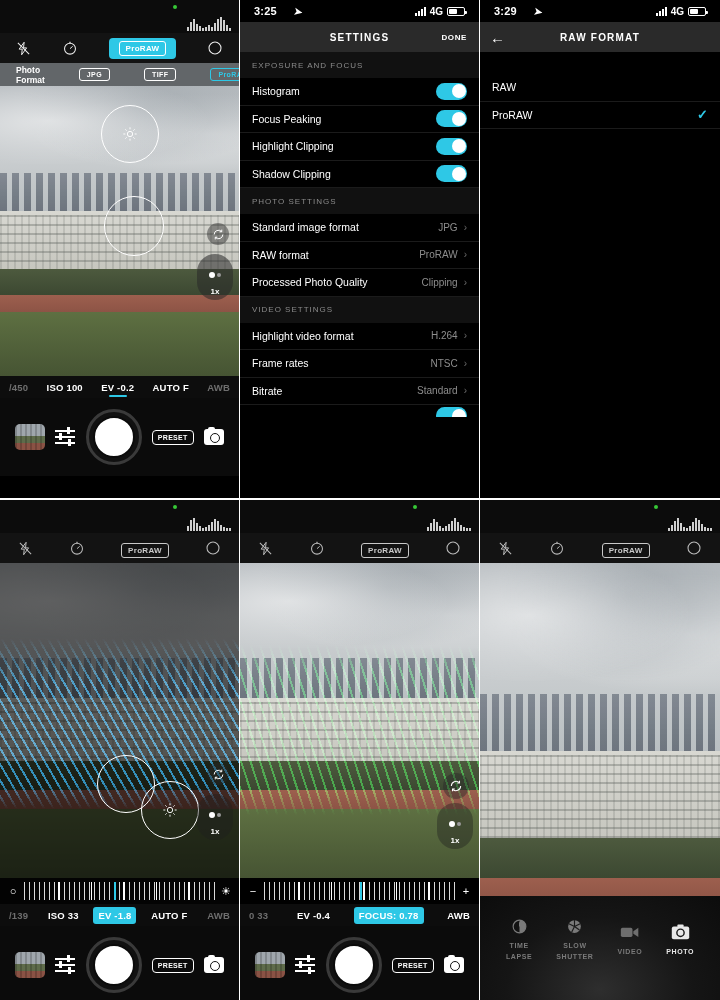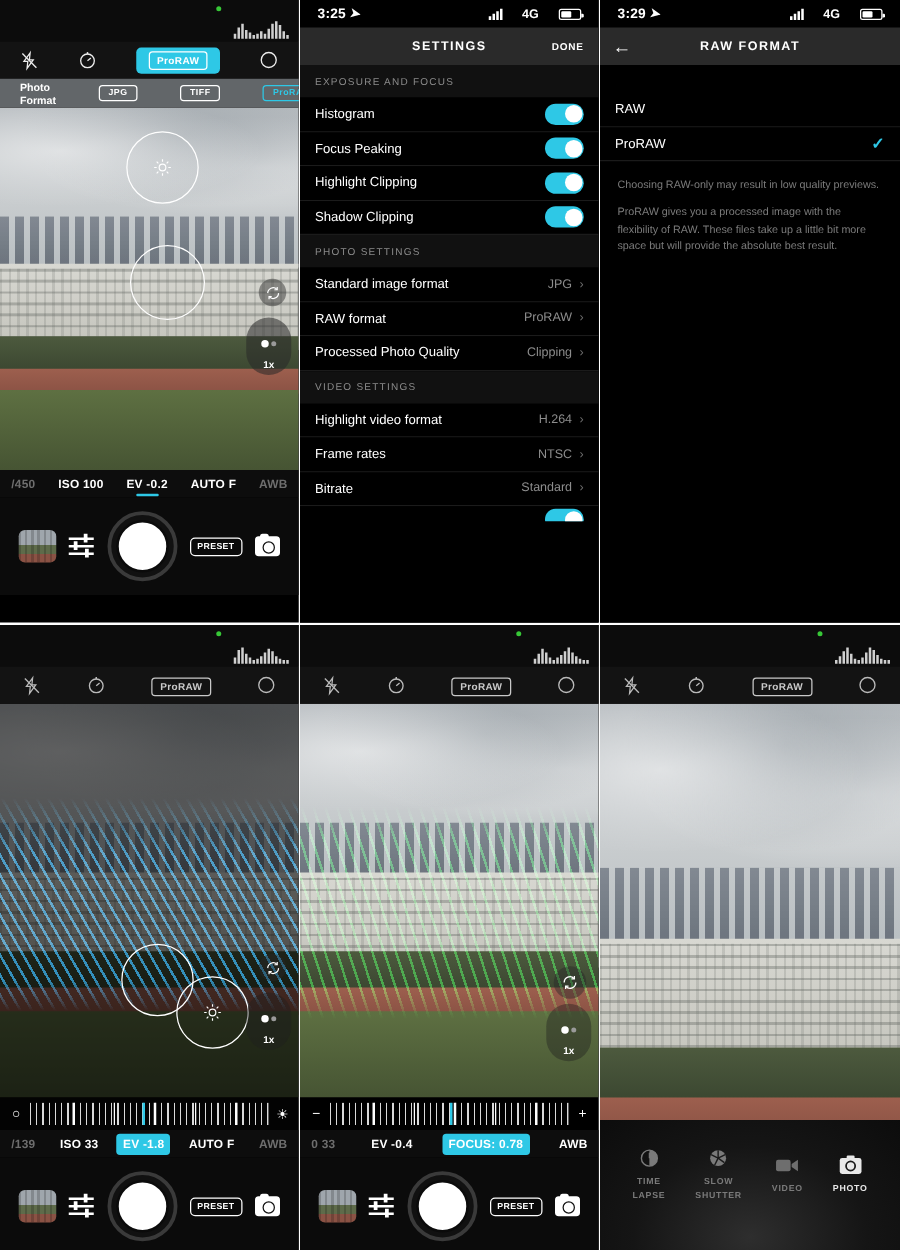--- a/index.html
+++ b/index.html
@@ -20,22 +20,22 @@
   .panel { position: relative; overflow: hidden; background: #000; }
   .panel.sep-r { border-right: 1px solid #ffffff; }
   .panel.sep-b { border-bottom: 2px solid #ffffff; }
 
   
   .statusbar {
     height: 22px; background: #000; color: #fff;
     display: flex; align-items: center; justify-content: space-between;
     padding: 0 14px; font-size: 11px; font-weight: bold;
   }
-  .sb-left { display: flex; align-items: center; gap: 3px; letter-spacing: .2px;}
-  .sb-right { display: flex; align-items: center; gap: 16px; font-size: 10px; font-weight: bold;}
+  .sb-left { display: flex; align-items: center; gap: 17px; letter-spacing: .2px;}
+  .sb-right { display: flex; align-items: center; gap: 4px; font-size: 10px; font-weight: bold;}
   .loc-arrow { font-size: 10px; display: inline-block; transform: rotate(10deg); }
   .bars { display: inline-flex; align-items: flex-end; gap: 1px; height: 9px; }
   .bars i { width: 2px; background: #fff; display: block; }
   .bars i:nth-child(1){height:3px;} .bars i:nth-child(2){height:5px;}
   .bars i:nth-child(3){height:7px;} .bars i:nth-child(4){height:9px;}
   .batt { width: 18px; height: 9px; border: 1px solid #fff; border-radius: 2px; position: relative; padding: 1px;}
   .batt::after { content:""; position:absolute; right:-3px; top:3px; width:2px; height:3px; background:#fff; border-radius:0 1px 1px 0;}
   .batt b { display:block; height:100%; width:55%; background:#fff; border-radius:1px;}
 
   
@@ -535,24 +535,20 @@
         <span>RAW FORMAT</span>
       </div>
       <div class="gap" style="height:22px;background:#000;"></div>
       <div class="row">
         <span>RAW</span>
         <span></span>
       </div>
       <div class="row">
         <span>ProRAW</span>
         <span class="check">✓</span>
-      </div>
-      <div class="note">
-        <p>Choosing RAW-only may result in low quality previews.</p>
-        <p>ProRAW gives you a processed image with the flexibility of RAW. These files take up a little bit more space but will provide the absolute best result.</p>
       </div>
       <div class="spacer-blk"></div>
     </div>
   </div>
 
   <div class="panel sep-r">
     <div class="cam-topbar">
       <div class="rec-dot"></div>
       <div class="histo">
         <i style="height:5px"></i>

